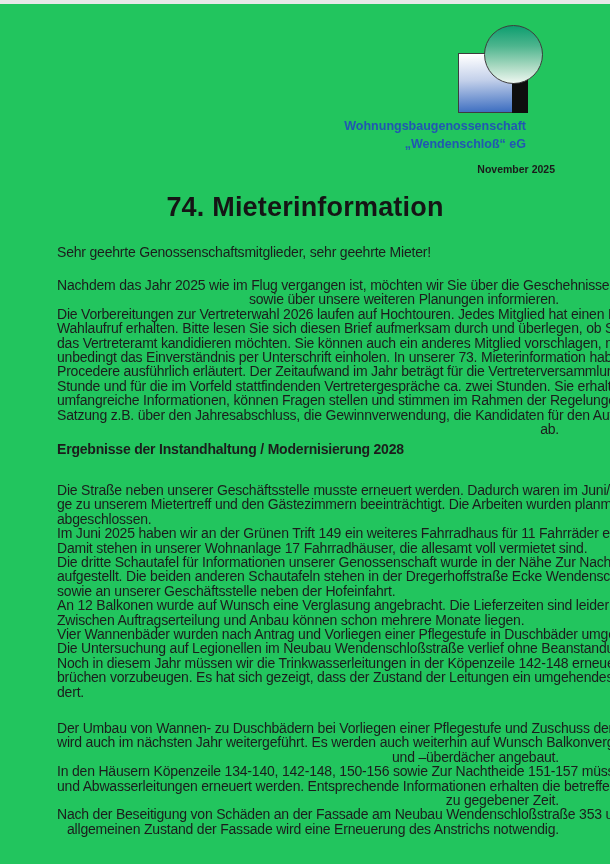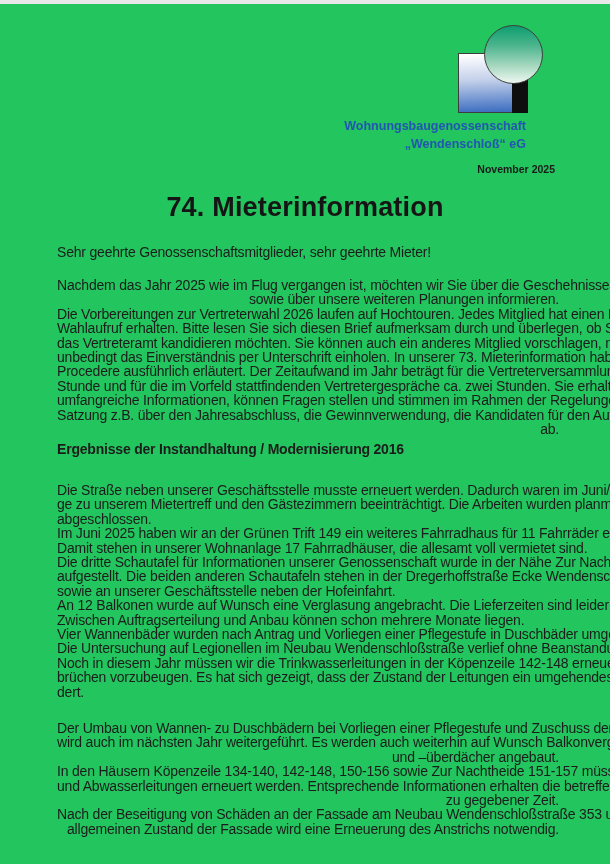--- a/index.html
+++ b/index.html
@@ -105,21 +105,21 @@
 Die Vorbereitungen zur Vertreterwahl 2026 laufen auf Hochtouren. Jedes Mitglied hat einen Brief zum
 Wahlaufruf erhalten. Bitte lesen Sie sich diesen Brief aufmerksam durch und überlegen, ob Sie nicht für
 das Vertreteramt kandidieren möchten. Sie können auch ein anderes Mitglied vorschlagen, müssen aber
 unbedingt das Einverständnis per Unterschrift einholen. In unserer 73. Mieterinformation haben wir das
 Procedere ausführlich erläutert. Der Zeitaufwand im Jahr beträgt für die Vertreterversammlung ca. eine
 Stunde und für die im Vorfeld stattfindenden Vertretergespräche ca. zwei Stunden. Sie erhalten
 umfangreiche Informationen, können Fragen stellen und stimmen im Rahmen der Regelungen in der
 Satzung z.B. über den Jahresabschluss, die Gewinnverwendung, die Kandidaten für den Aufsichtsrat u.a.
 ab.</div>
 
-  <div class="body-text heading heading-1">Ergebnisse der Instandhaltung / Modernisierung 2016</div>
+  <div class="body-text heading heading-1">Ergebnisse der Instandhaltung / Modernisierung 2028</div>
 
   <div class="body-text section-1">Die Straße neben unserer Geschäftsstelle musste erneuert werden. Dadurch waren im Juni/Juli die Zugän-
 ge zu unserem Mietertreff und den Gästezimmern beeinträchtigt. Die Arbeiten wurden planmäßig
 abgeschlossen.
 Im Juni 2025 haben wir an der Grünen Trift 149 ein weiteres Fahrradhaus für 11 Fahrräder errichtet.
 Damit stehen in unserer Wohnanlage 17 Fahrradhäuser, die allesamt voll vermietet sind.
 Die dritte Schautafel für Informationen unserer Genossenschaft wurde in der Nähe Zur Nachtheide 151
 aufgestellt. Die beiden anderen Schautafeln stehen in der Dregerhoffstraße Ecke Wendenschloßstraße
 sowie an unserer Geschäftsstelle neben der Hofeinfahrt.
 An 12 Balkonen wurde auf Wunsch eine Verglasung angebracht. Die Lieferzeiten sind leider recht lang.

